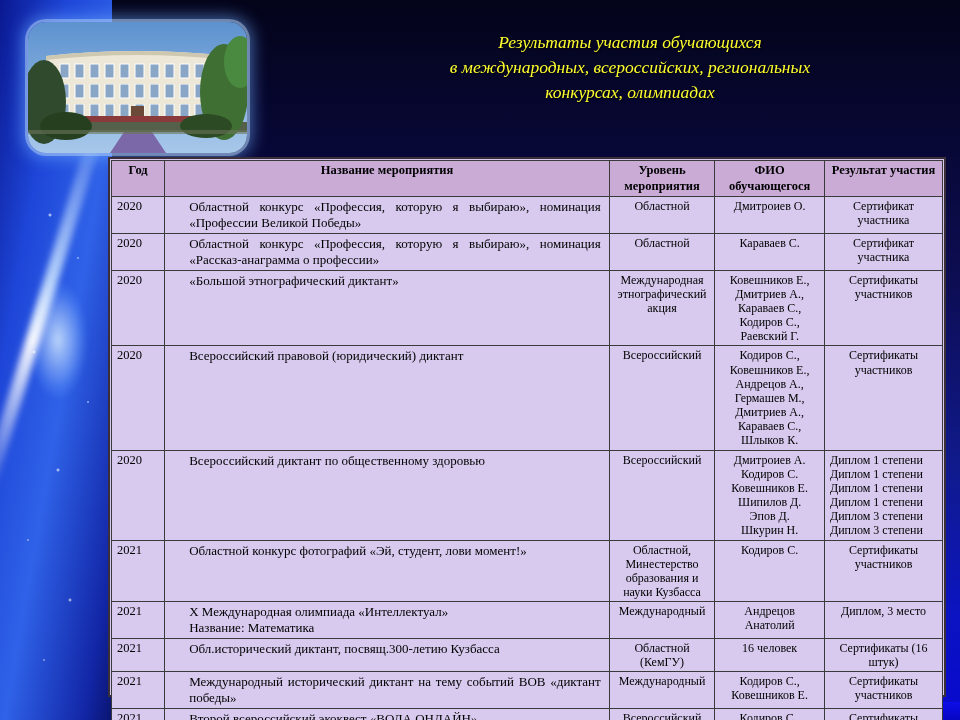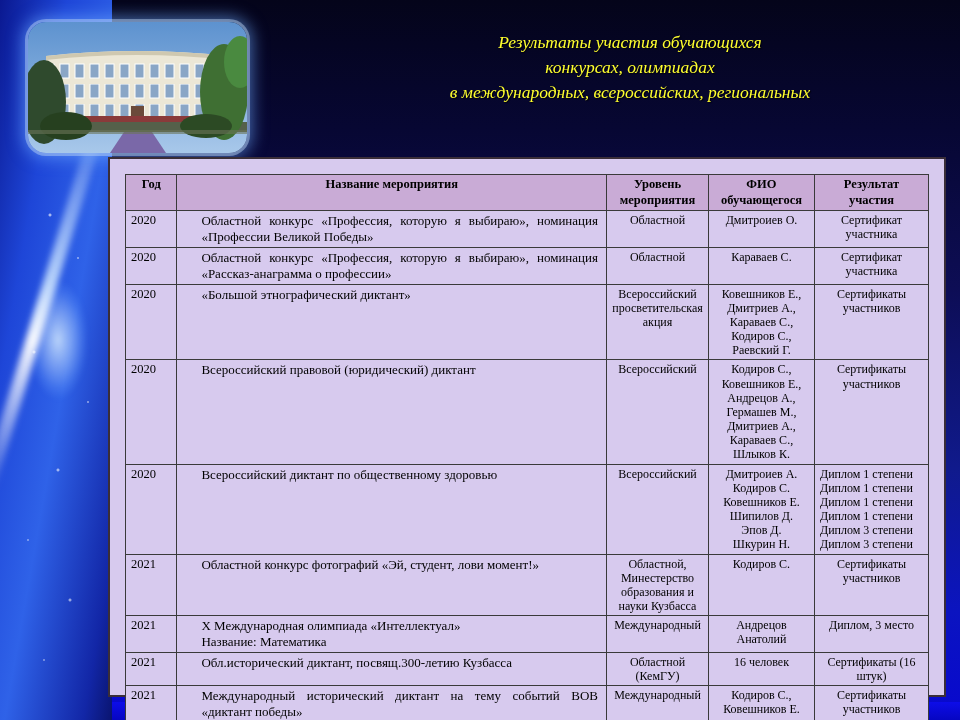--- a/index.html
+++ b/index.html
@@ -36,21 +36,21 @@
   
   .photo{position:absolute;left:28px;top:22px;width:219px;height:131px;z-index:3;border-radius:18px;overflow:hidden;
     box-shadow:0 0 0 3px rgba(190,215,245,.45),0 0 16px 5px rgba(110,170,255,.6);}
   .photo svg{display:block;}
   
   .title{position:absolute;left:300px;width:660px;top:30px;z-index:3;text-align:center;
     color:var(--title-text);font-weight:normal;font-style:italic;font-size:17.5px;line-height:25px;
     text-shadow:1px 1px 1px rgba(0,0,0,.8);}
   
   .table-wrap{position:absolute;left:108px;top:157px;width:838px;height:540px;z-index:3;box-sizing:border-box;
-    background:var(--td-bg);border:2px solid var(--tbl-frame);padding:15px;}
+    background:var(--td-bg);border:2px solid var(--tbl-frame);padding:1px;}
   table{width:100%;height:100%;border-collapse:collapse;table-layout:fixed;font-size:12.5px;color:#000;}
   th,td{border:1px solid var(--tbl-border);vertical-align:top;padding:2px 5px;}
   th{background:var(--th-bg);font-weight:bold;text-align:center;line-height:1.25;}
   td{background:var(--td-bg);line-height:1.22;}
   .col-year{font-family:Liberation Serif, serif;}
   .col-event{text-align:left;padding-left:8px;padding-right:8px;font-size:13px;}
   .col-event div{text-align:justify;margin-left:16px;}
   .col-level,.col-fio,.col-result{text-align:center;font-size:12px;line-height:1.18;}
 </style>
 </head>
@@ -90,22 +90,22 @@
       <ellipse cx="196" cy="70" rx="24" ry="48" fill="#3f6f33"></ellipse>
       <ellipse cx="212" cy="40" rx="16" ry="26" fill="#4a8a40"></ellipse>
       <ellipse cx="178" cy="104" rx="26" ry="12" fill="#2c4a24"></ellipse>
       <path d="M96 110 L124 110 L138 131 L82 131 Z" fill="#7a68a8"></path>
       <rect x="0" y="108" width="219" height="4" fill="#6a7458" opacity="0.6"></rect>
     </svg>
   </div>
 
   <div class="title">
     <div>Результаты участия обучающихся</div>
+    <div>в международных, всероссийских, региональных</div>
     <div>конкурсах, олимпиадах</div>
-    <div>в международных, всероссийских, региональных</div>
   </div>
 
   <div class="table-wrap">
     <table>
       <colgroup>
         <col style="width:6.4%">
           <col style="width:53.5%">
           <col style="width:12.7%">
           <col style="width:13.2%">
           <col style="width:14.2%">
@@ -157,21 +157,21 @@
             </td>
           </tr>
           <tr>
             <td class="col-year">
               <div>2020</div>
             </td>
             <td class="col-event">
               <div>«Большой этнографический диктант»</div>
             </td>
             <td class="col-level">
-              <div>Всероссийский просветительская акция</div>
+              <div>Международная этнографический акция</div>
             </td>
             <td class="col-fio">
               <div>Ковешников Е.,</div>
               <div>Дмитриев А.,</div>
               <div>Караваев С.,</div>
               <div>Кодиров С.,</div>
               <div>Раевский Г.</div>
             </td>
             <td class="col-result">
               <div>Сертификаты</div>

